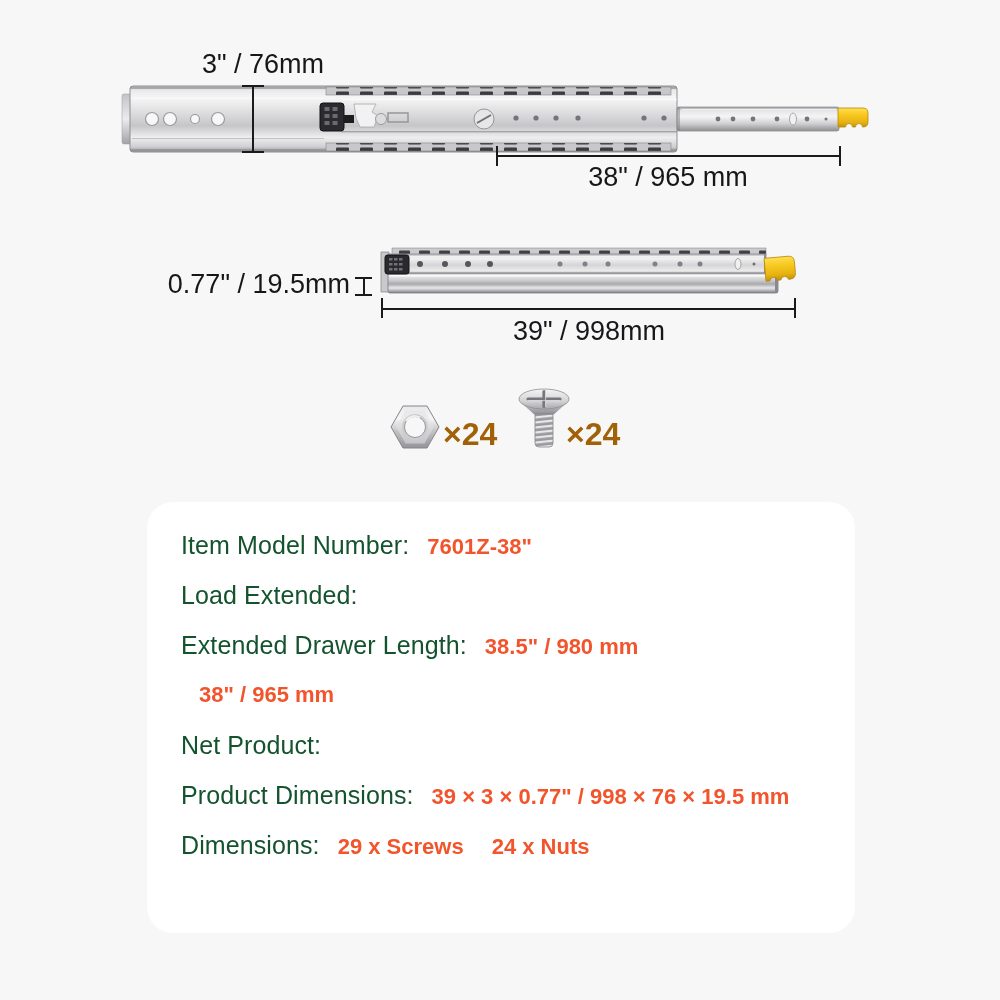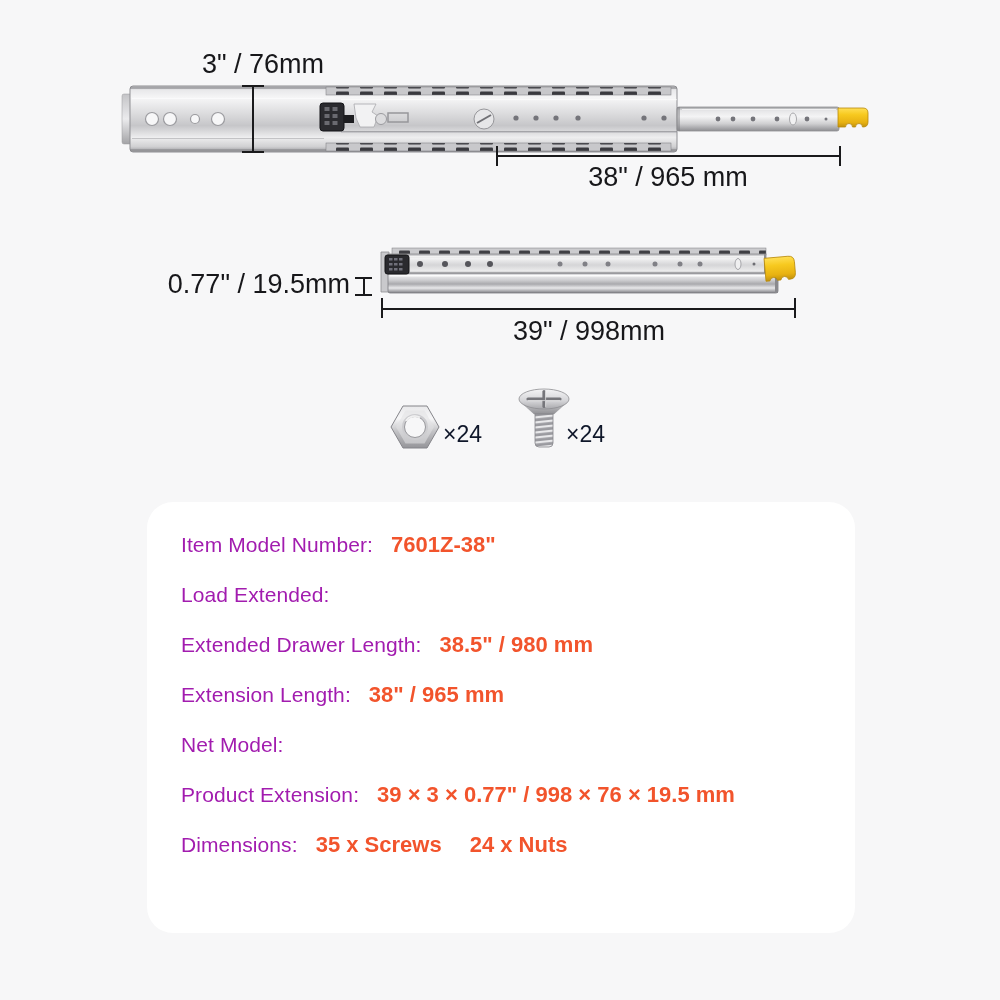--- a/index.html
+++ b/index.html
@@ -8,29 +8,29 @@
     background:var(--bg,#f7f7f8);
     font-family:"Liberation Sans",sans-serif;
   }
   .abs{position:absolute}
   .dim-label{
     position:absolute;color:#17171a;font-size:27px;font-weight:500;
     white-space:nowrap;line-height:27px;
   }
   .dim-line{position:absolute;background:#1a1a1c}
   .count-label{
-    position:absolute;font-size:23px;font-weight:400;color:#0f172a;line-height:28px;
+    position:absolute;font-size:32px;font-weight:700;color:#a16207;line-height:28px;
   }
   .panel{
     position:absolute;left:147px;top:502px;width:708px;height:431px;
     background:#ffffff;border-radius:26px;box-sizing:border-box;
     padding:29px 18px 0 34px;display:flex;flex-direction:column;gap:22px;
   }
   .spec-row{display:flex;align-items:baseline;line-height:28px;height:28px;white-space:nowrap}
-  .spec-label{font-size:21px;color:#a21caf;letter-spacing:.1px}
+  .spec-label{font-size:25px;color:#14532d;letter-spacing:.1px}
   .spec-value{font-size:22px;font-weight:700;color:var(--accent,#f2542c);margin-left:18px}
   .spec-value + .spec-value{margin-left:28px}
 </style>
 </head>
 <body>
 
 <div class="page">
 
   <svg class="abs" style="left:116px;top:82px" width="760" height="76" viewBox="0 0 760 76">
     <defs>
@@ -287,30 +287,29 @@
       <span class="spec-value">7601Z-38"</span>
     </div>
     <div class="spec-row">
       <span class="spec-label">Load Extended:</span>
     </div>
     <div class="spec-row">
       <span class="spec-label">Extended Drawer Length:</span>
       <span class="spec-value">38.5" / 980 mm</span>
     </div>
     <div class="spec-row">
-      <span class="spec-label">Extension Length:</span>
       <span class="spec-value">38" / 965 mm</span>
     </div>
     <div class="spec-row">
-      <span class="spec-label">Net Model:</span>
-    </div>
-    <div class="spec-row">
-      <span class="spec-label">Product Extension:</span>
+      <span class="spec-label">Net Product:</span>
+    </div>
+    <div class="spec-row">
+      <span class="spec-label">Product Dimensions:</span>
       <span class="spec-value">39 × 3 × 0.77" / 998 × 76 × 19.5 mm</span>
     </div>
     <div class="spec-row">
       <span class="spec-label">Dimensions:</span>
-      <span class="spec-value">35 x Screws</span>
+      <span class="spec-value">29 x Screws</span>
       <span class="spec-value">24 x Nuts</span>
     </div>
   </div>
 
 </div>
 
 </body></html>

